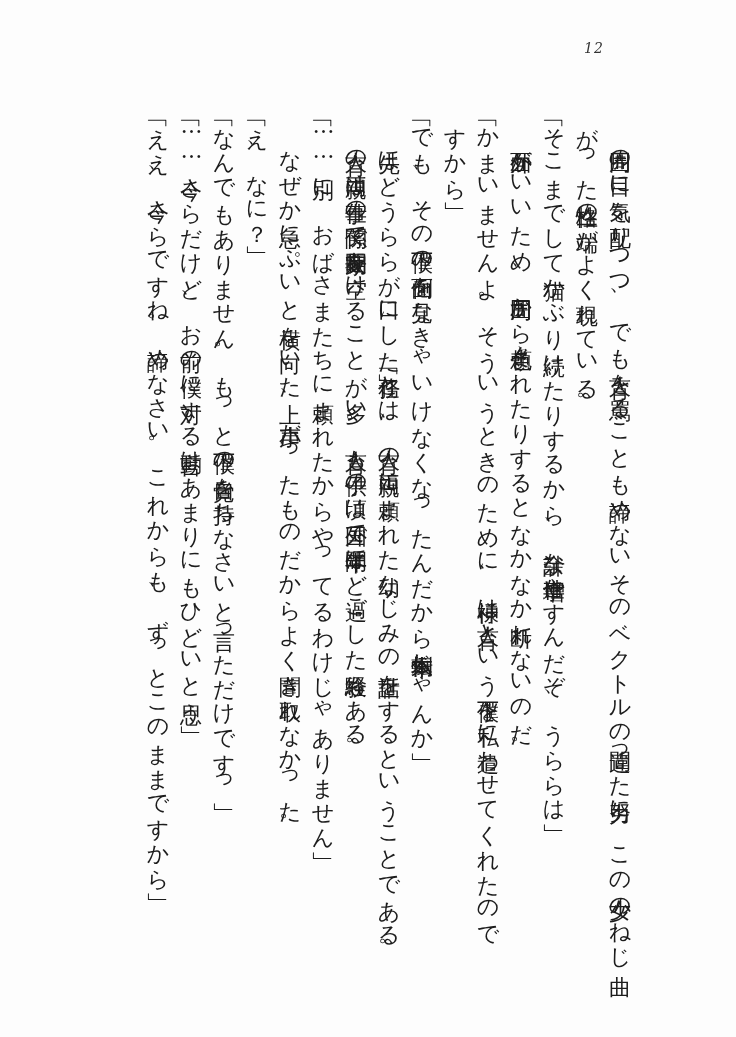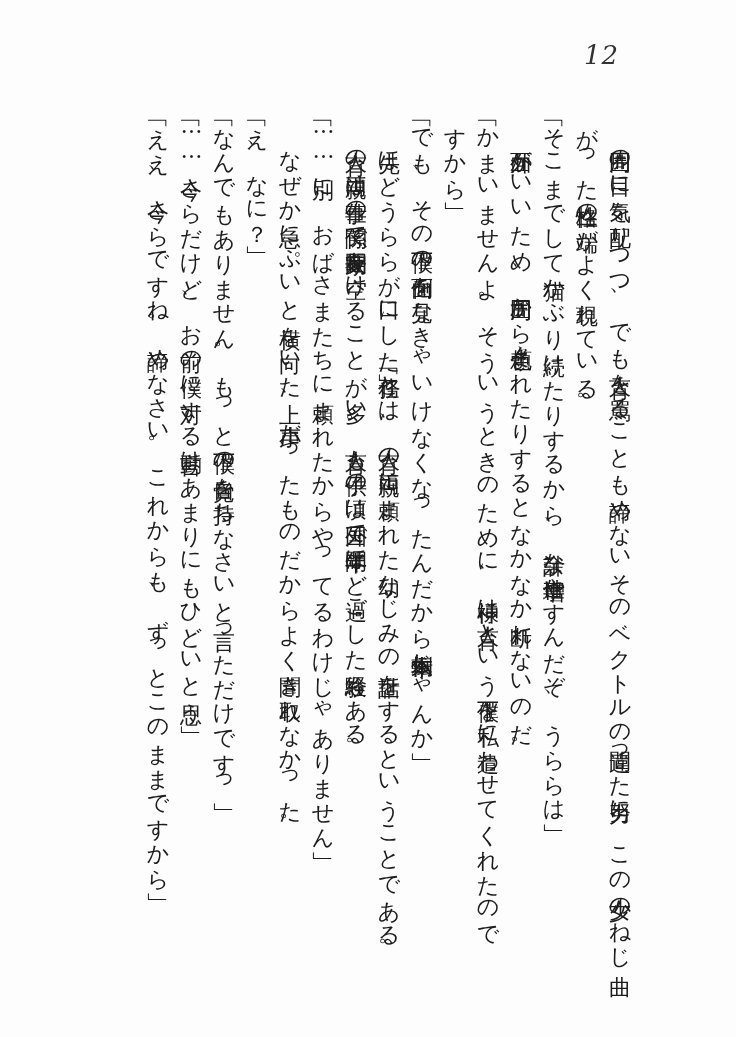--- a/index.html
+++ b/index.html
@@ -12,21 +12,21 @@
   }
   .scan-page {
     position: absolute;
     inset: 0;
     background: #fdfdfd;
   }
   .page-number {
     position: absolute;
     left: 584px;
     top: 40px;
-    font-size: 26px;
+    font-size: 14px;
     font-style: italic;
     color: #333333;
     letter-spacing: 1px;
   }
   .text-block {
     position: absolute;
     top: 113px;
     right: 99px;
     width: 561px;
     height: 845px;

